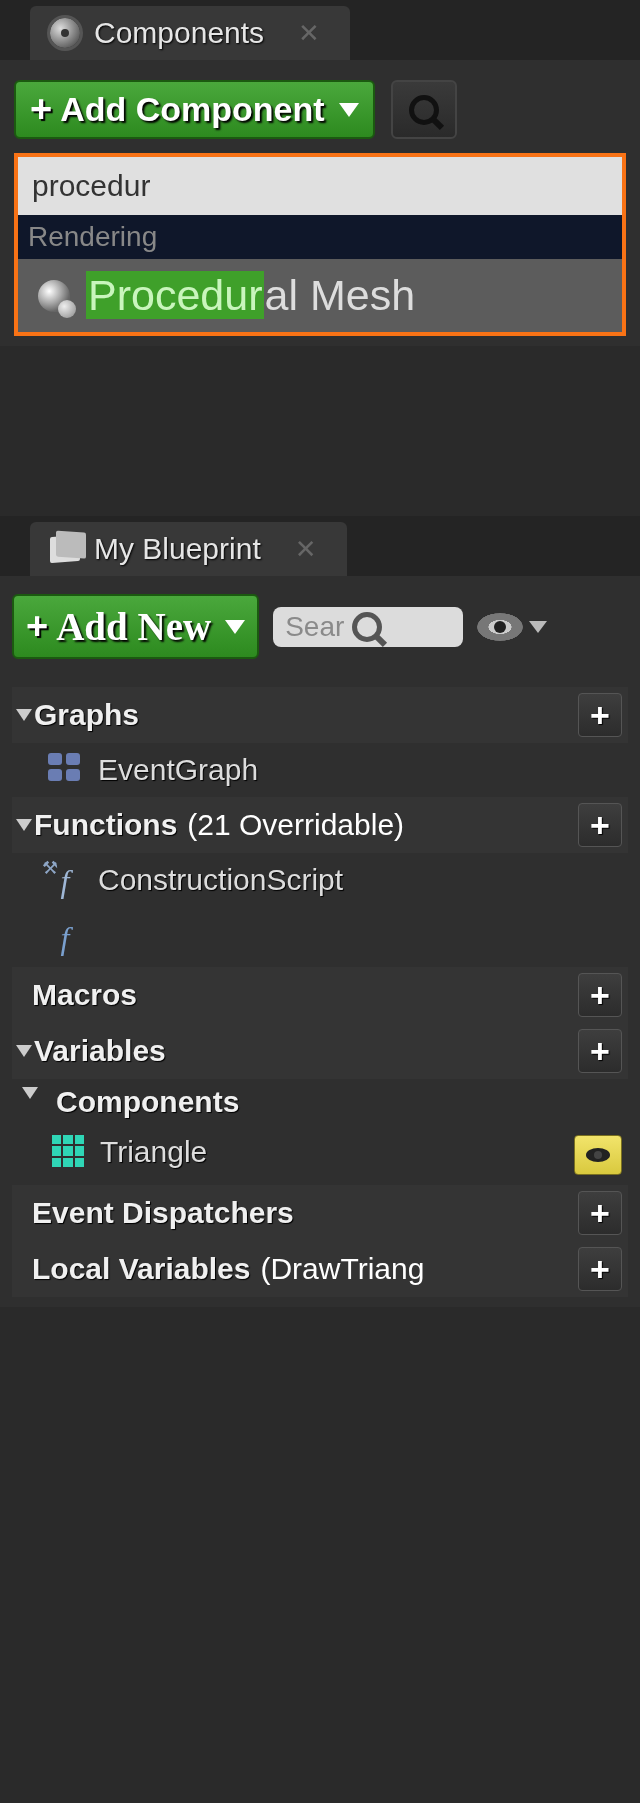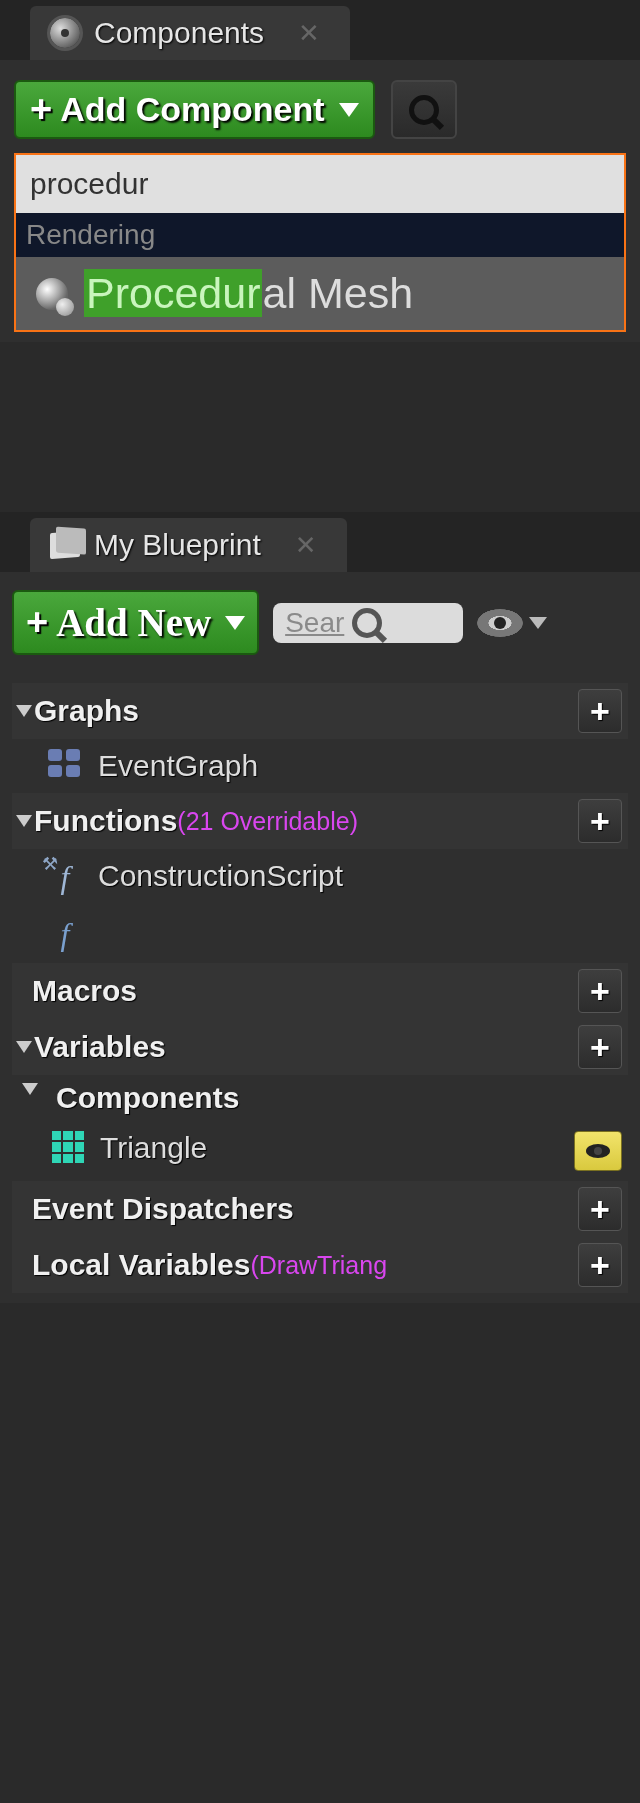--- a/index.html
+++ b/index.html
@@ -23,51 +23,51 @@
 .green-btn .caret { width: 0; height: 0; border-left: 10px solid transparent; border-right: 10px solid transparent; border-top: 14px solid #fff; margin-left: 6px; }
 
 .icon-btn { background: linear-gradient(#3a3a3a, #2a2a2a); border: 2px solid #444; border-radius: 6px; width: 66px; display: flex; align-items: center; justify-content: center; }
 
 .mag { display: inline-block; width: 30px; height: 30px; border: 5px solid #111; border-radius: 50%; position: relative; }
 .mag::after { content: ""; position: absolute; width: 14px; height: 6px; background: #111; bottom: -6px; right: -10px; transform: rotate(45deg); }
 .mag.light { border-color: #555; }
 .mag.light::after { background: #555; }
 
 
-.search-popup { margin-top: 14px; border: 2px solid #f97316; }
+.search-popup { margin-top: 14px; border: 4px solid #f97316; }
 .search-input { width: 100%; background: #e0e0e0; border: none; padding: 12px 14px; font-size: 30px; color: #333; }
 .group-hdr { background: #0f172a; color: #888; font-size: 28px; padding: 6px 10px; }
 .result-row { display: flex; align-items: center; gap: 16px; background: #5c5c5c; padding: 12px 20px; }
 .result-icon { width: 32px; height: 32px; background: radial-gradient(circle at 35% 35%, #fff, #aaa 40%, #666 70%); border-radius: 50%; position: relative; }
 .result-icon::after { content: ""; position: absolute; width: 18px; height: 18px; border-radius: 50%; background: radial-gradient(circle at 35% 35%, #eee, #888); right: -6px; bottom: -6px; }
 .highlight { background: #3fa02a; color: #c9f5bd; padding: 0 2px; }
 .result-rest { color: #ddd; }
 .result-label { font-size: 43px; }
 
 .spacer { height: 170px; background: #2a2a2a; }
 
 
 .mbp-body { padding: 18px 12px 10px; }
 .mbp-toolbar { display: flex; align-items: center; gap: 14px; }
 .mbp-toolbar .green-btn .label { font-size: 39px; font-family: Liberation Serif, serif; }
 .mbp-toolbar .green-btn { padding: 8px 12px; }
 
 .search-faded { display: flex; align-items: center; gap: 8px; background: #dcdcdc; border-radius: 8px; padding: 4px 12px; width: 190px; }
-.search-faded span.ph { color: #8a8a8a; font-size: 28px; text-decoration: underline; }
+.search-faded span.ph { color: #8a8a8a; font-size: 28px; }
 
 .eye-tog { display: flex; align-items: center; gap: 6px; }
 .eye-eye { width: 46px; height: 28px; background: radial-gradient(ellipse at center, #ccc 35%, #777 36%, #777 70%, transparent 71%); border-radius: 50%; position: relative; }
 .eye-eye::after { content: ""; position: absolute; width: 12px; height: 12px; background: #222; border-radius: 50%; top: 8px; left: 17px; }
 .eye-caret { width: 0; height: 0; border-left: 9px solid transparent; border-right: 9px solid transparent; border-top: 12px solid #bbb; }
 
 
 .tree { margin-top: 28px; }
 .cat-row { display: flex; align-items: center; padding: 6px 6px; background: #343434; }
 .cat-name { font-size: 30px; font-weight: bold; color: #f0f0f0; text-shadow: 1px 1px 1px #000; }
-.cat-hint { color: #d946ef; font-size: 25px; }
+.cat-hint { color: #ffffff; font-size: 30px; margin-left: 10px; }
 .cat-add { margin-left: auto; width: 44px; height: 44px; background: linear-gradient(#3e3e3e, #2c2c2c); border: 1px solid #555; border-radius: 4px; display: flex; align-items: center; justify-content: center; color: #fff; font-size: 34px; font-weight: bold; text-shadow: 1px 1px 1px #000; }
 
 .item-row { display: flex; align-items: flex-start; gap: 16px; padding: 10px 6px 10px 36px; }
 .item-label { font-size: 30px; color: #ddd; text-shadow: 1px 1px 1px #000; }
 
 .ico-graph { width: 34px; height: 28px; position: relative; }
 .ico-graph::before, .ico-graph::after { content: ""; position: absolute; background: #6a7db3; border-radius: 3px; }
 .ico-graph::before { width: 14px; height: 12px; top: 0; left: 0; box-shadow: 18px 0 #6a7db3; }
 .ico-graph::after { width: 14px; height: 12px; bottom: 0; left: 0; box-shadow: 18px 0 #6a7db3; }
 

